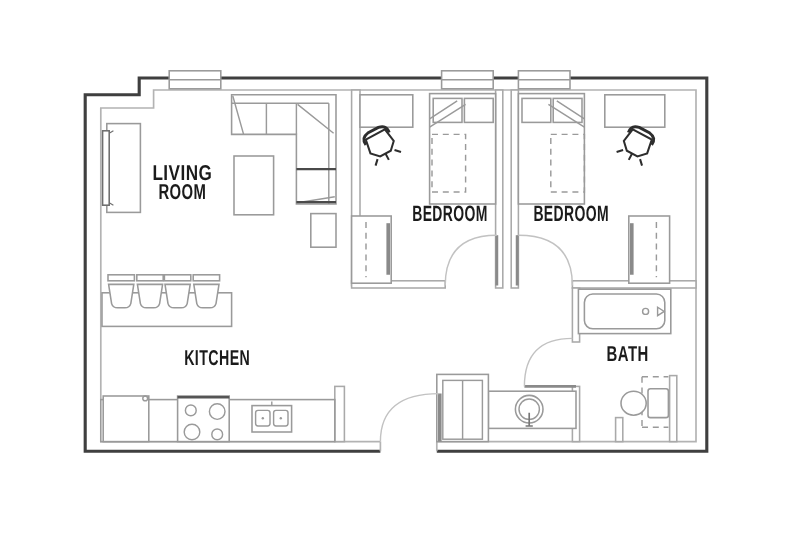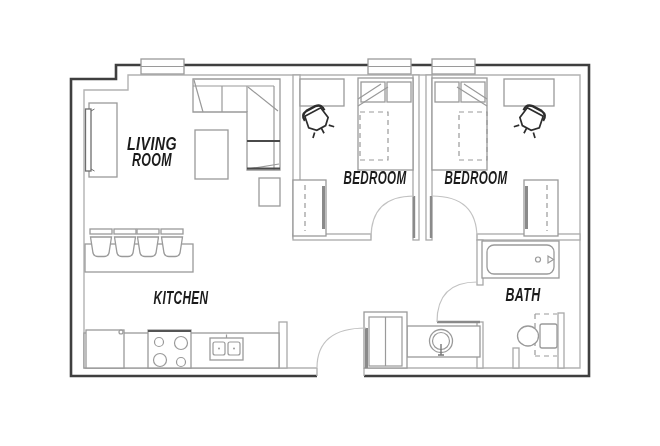--- a/index.html
+++ b/index.html
@@ -1,17 +1,17 @@
 <!DOCTYPE html>
 <html><head>
 <meta charset="utf-8">
 <style>
   html,body{margin:0;padding:0;background:#ffffff;}
   .page{position:relative;width:660px;height:392px;background:#ffffff;overflow:hidden;
-        font-family:"Liberation Sans",sans-serif;font-style:italic;}
+        font-family:"Liberation Sans",sans-serif;}
   svg{display:block;}
   .wall-outer{fill:none;stroke:#3f3f3f;stroke-width:2.6;}
   .wall-inner{fill:none;stroke:#b3b3b3;stroke-width:1.4;}
   .iwall{fill:#ffffff;stroke:#a9a9a9;stroke-width:1.3;}
   .furn{fill:#ffffff;stroke:#9a9a9a;stroke-width:1.3;}
   .furn-line{fill:none;stroke:#9a9a9a;stroke-width:1.2;}
   .furn-dark{fill:none;stroke:#4a4a4a;stroke-width:1.9;}
   .dashed{fill:none;stroke:#9a9a9a;stroke-width:1.2;stroke-dasharray:5 4;}
   .swing{fill:none;stroke:#c2c2c2;stroke-width:1.2;}
   .leaf{fill:none;stroke:#8a8a8a;stroke-width:3;}

